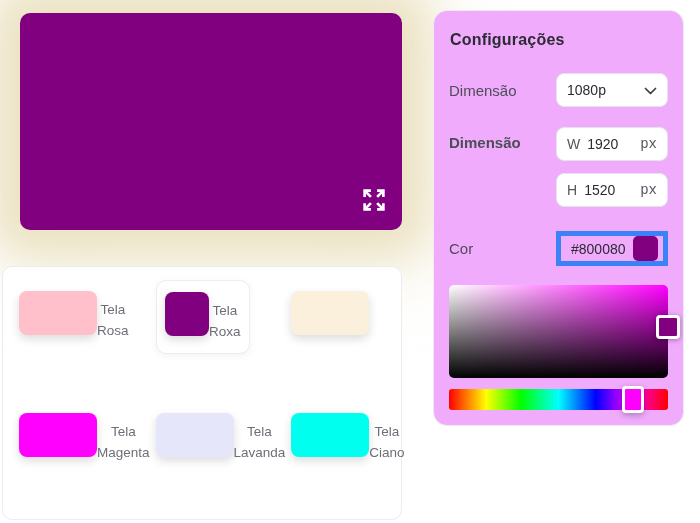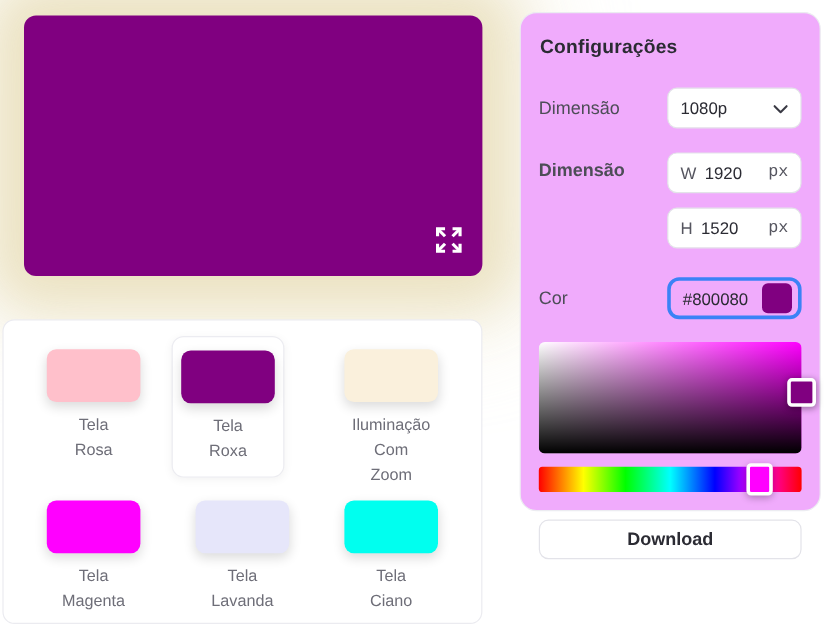--- a/index.html
+++ b/index.html
@@ -35,21 +35,21 @@
     background: #ffffff;
     border: 1px solid #ebebf0;
     border-radius: 10px;
     display: grid;
     grid-template-columns: repeat(3, 1fr);
     align-items: start;
     padding: 8px 16px 4px;
     column-gap: 6px;
   }
   .cell {
-    display: flex; flex-direction: column; align-items: center;
+    display: flex; flex-direction: row; 
     padding-top: 16px; cursor: pointer;
   }
   .cell.row2 { padding-top: 8px; }
   .sw {
     width: 78px; height: 44px; border-radius: 8px;
     box-shadow: 0 4px 10px rgba(0,0,0,0.14);
   }
   .lbl {
     margin-top: 9px;
     font-size: 13.5px; line-height: 1.55;
@@ -98,21 +98,21 @@
     font-size: 14px; color: #2b2b33;
     cursor: pointer;
   }
   .select { justify-content: space-between; }
   .input .prefix { color: #55555f; margin-right: 7px; }
   .input .val { flex: 1; color: #2b2b33; }
   .input .unit { color: #55555f; font-family: Liberation Mono, monospace; }
 
   .color-input {
     width: 112px; height: 35px;
-    border: 3px solid #3b82f6; border-radius: 10px;
+    border: 5px solid #3b82f6; border-radius: 0;
     display: flex; align-items: center; justify-content: space-between;
     padding: 0 5px 0 10px;
     font-size: 14px; color: #2b2b33; cursor: text;
   }
   .mini-swatch { width: 25px; height: 25px; border-radius: 5px; }
 
   
   .sat-area {
     margin-top: 19px;
     position: relative;
@@ -188,23 +188,20 @@
   </div>
 
   <div class="cell selected">
     <div class="sw" style="background: rgb(128, 0, 128);"></div>
     <div class="lbl">Tela
 Roxa</div>
   </div>
 
   <div class="cell">
     <div class="sw" style="background: rgb(250, 240, 220);"></div>
-    <div class="lbl">Iluminação
-Com
-Zoom</div>
   </div>
 
   <div class="cell row2">
     <div class="sw" style="background: rgb(255, 0, 255);"></div>
     <div class="lbl">Tela
 Magenta</div>
   </div>
 
   <div class="cell row2">
     <div class="sw" style="background: rgb(230, 230, 250);"></div>
@@ -261,15 +258,14 @@
   </div>
 
   <div class="sat-area">
     <div class="sat-handle" style="background: rgb(128, 0, 128);"></div>
   </div>
 
   <div class="hue-bar">
     <div class="hue-handle" style="background: rgb(255, 0, 255);"></div>
   </div>
 
-  <button class="download-btn">Download</button>
 
 </div>
 
 </body></html>

